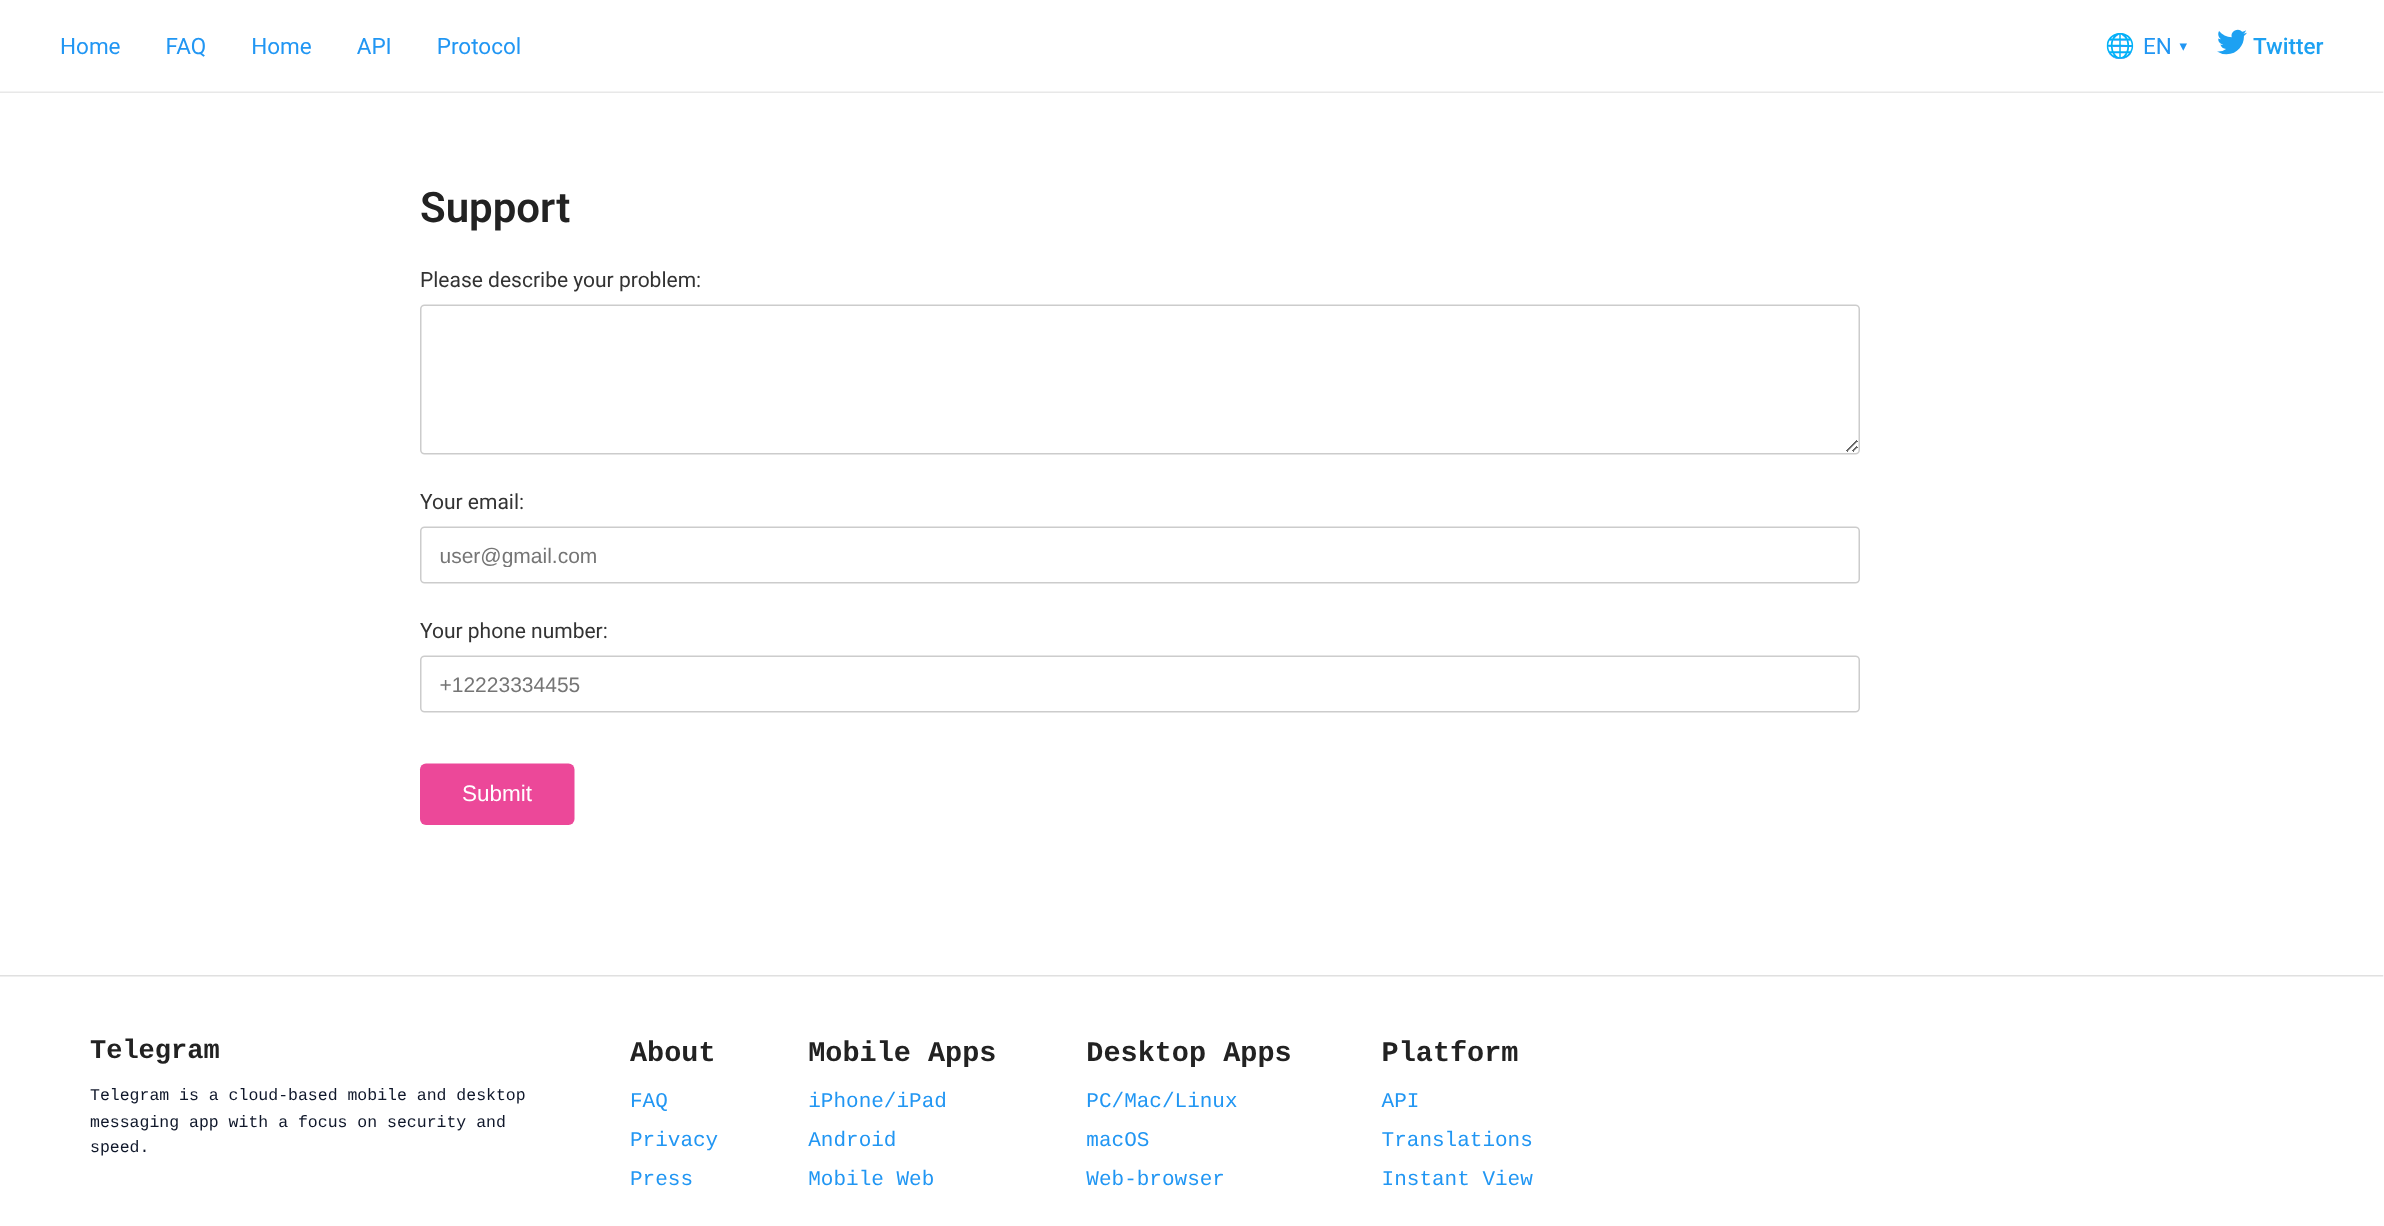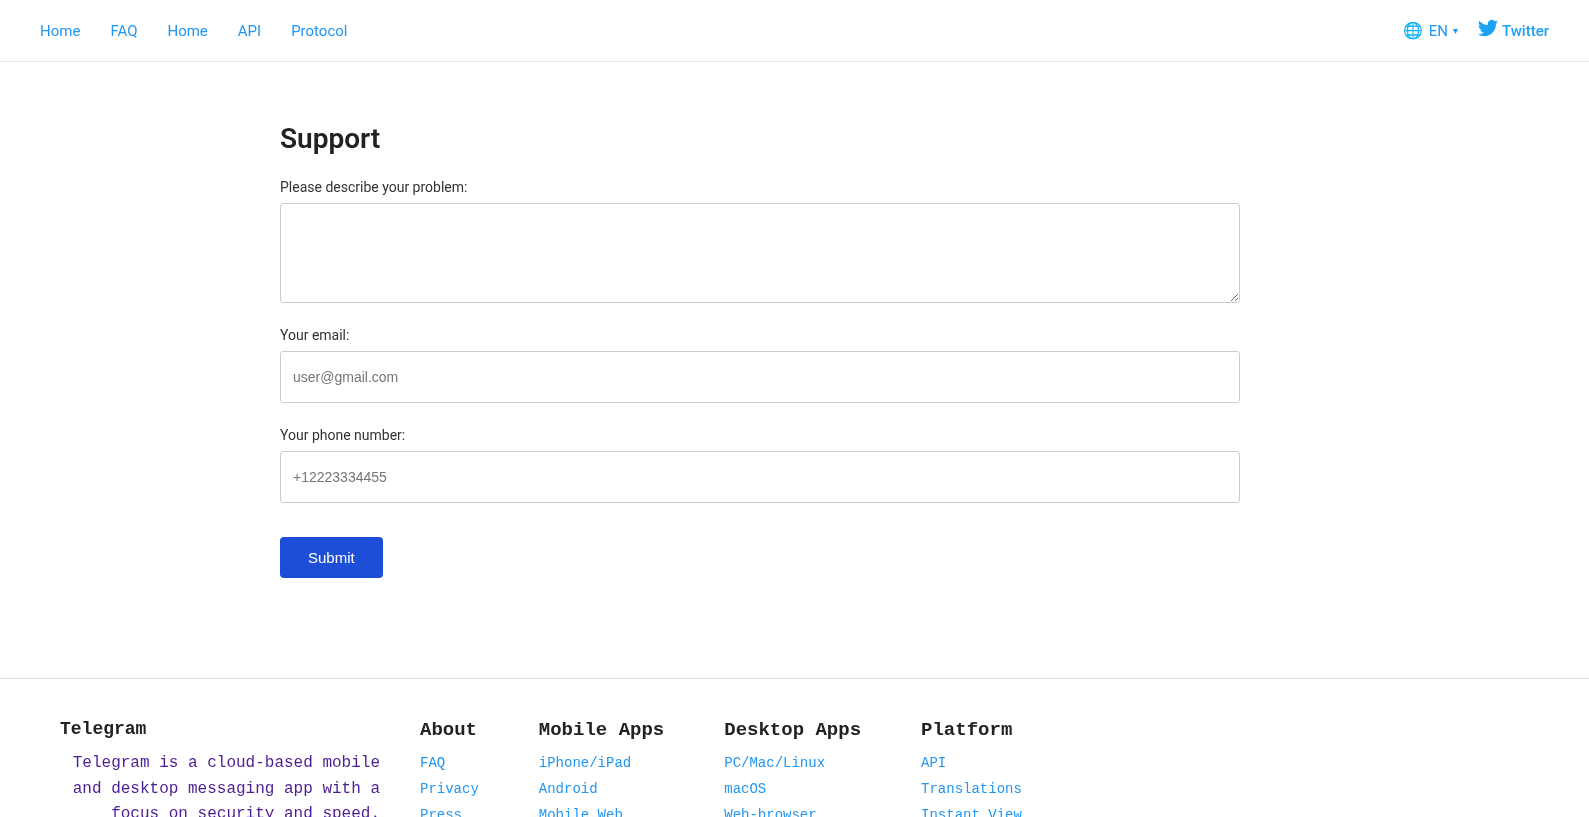--- a/index.html
+++ b/index.html
@@ -30,48 +30,48 @@
       resize: vertical; 
       outline: none;
       display: block;
       margin-bottom: 24px;
     }
     
     .form-section { margin-bottom: 24px; }
     
     .text-input {
       width: 960px;
-      height: 52px;
+      height: 38px;
       border: 1px solid #ccc;
       border-radius: 3px;
       padding: 0 12px;
       font-size: 14px;
       outline: none;
       display: block;
       color: #4c1d95;
     }
     
     .submit-btn {
-      background: #1d4ed8;
+      background: #ec4899;
       color: #fff;
       border: none;
       border-radius: 4px;
       padding: 12px 28px;
       font-size: 15px;
       cursor: pointer;
       margin-top: 10px;
     }
 
     
     .footer-divider { border: none; border-top: 1px solid #e0e0e0; margin: 40px 0 40px 0; }
     .footer { padding: 0 60px 60px 60px; }
     .footer-inner { display: flex; align-items: flex-start; font-family: Liberation Mono, monospace; }
     .footer-brand { max-width: 320px; }
     .footer-brand-title { font-size: 18px; font-weight: 600; color: #222; margin-bottom: 12px; }
-    .footer-brand-desc { font-size: 16px; color: #4c1d95; line-height: 1.6; text-align: right; }
+    .footer-brand-desc { font-size: 11px; color: #0f172a; line-height: 1.6; }
     .footer-columns { display: flex; gap: 60px; margin-left: 40px; }
     .footer-col-title { font-size: 19px; font-weight: 600; color: #222; margin-bottom: 14px; }
     .footer-col a { display: block; color: #2196f3; text-decoration: none; font-size: 14px; margin-bottom: 10px; }
 
     
     .globe-icon { font-size: 16px; }
     
     .twitter-icon { color: #1da1f2; font-size: 20px; }
     
     .chevron { font-size: 10px; color: #2196f3; }

